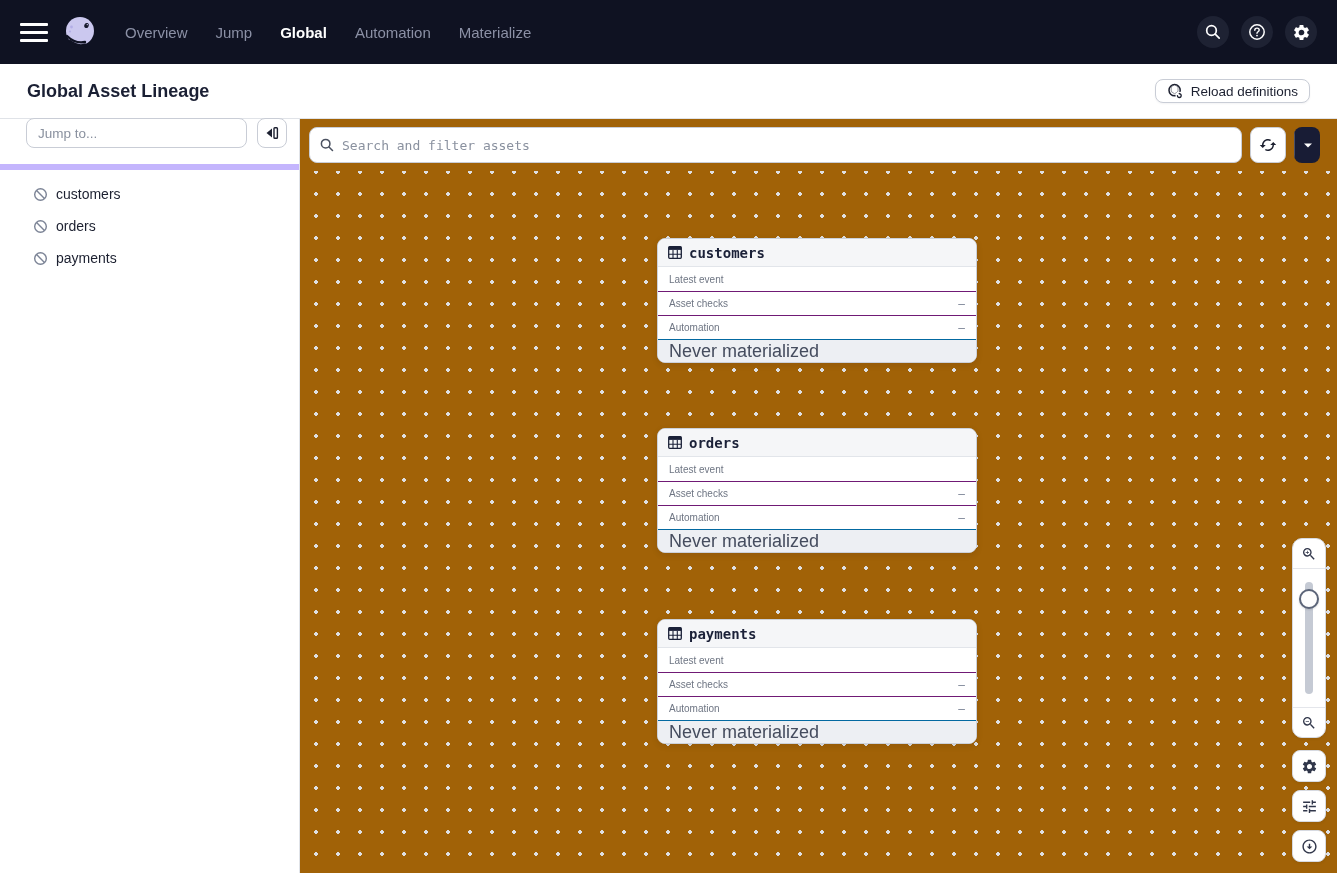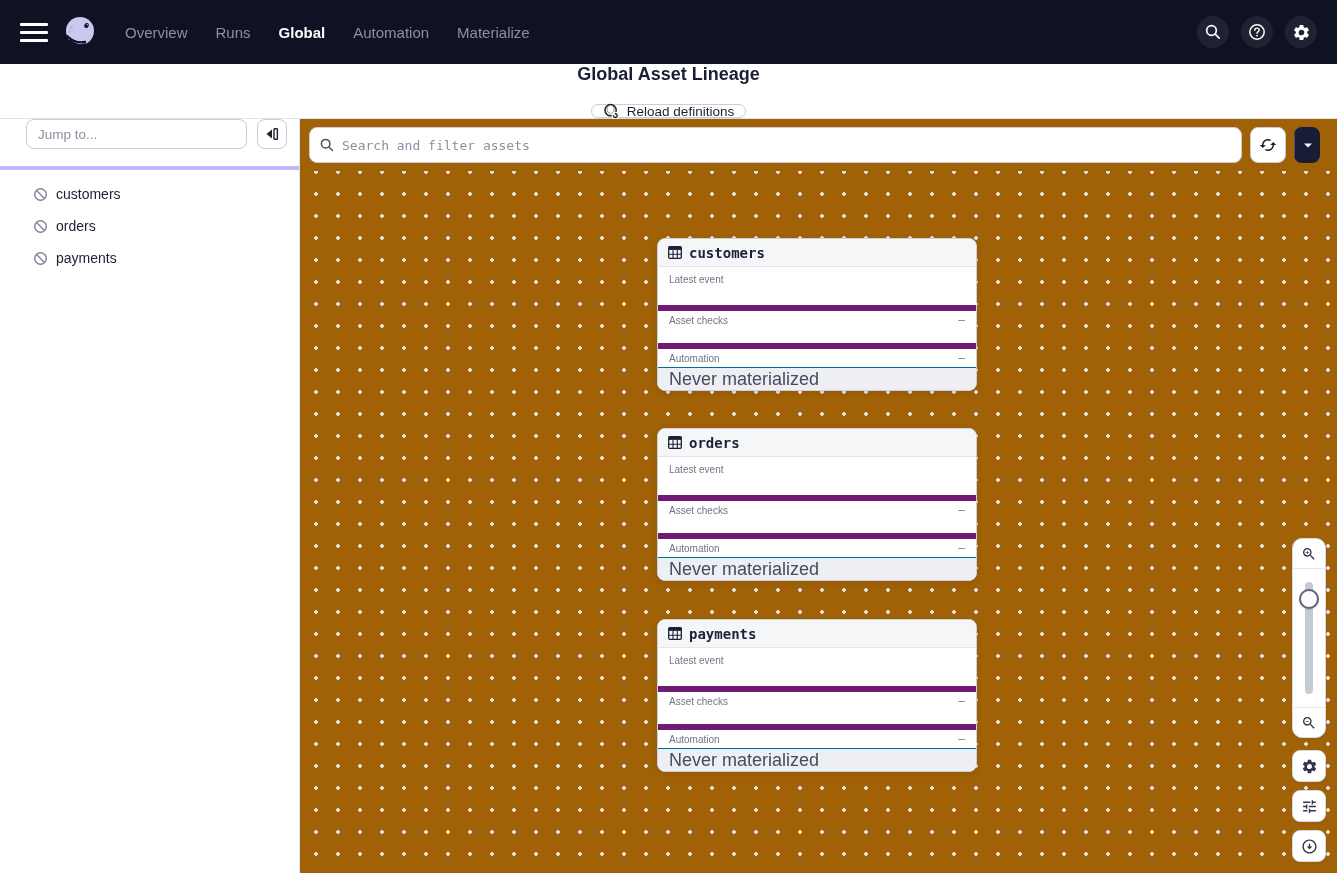--- a/index.html
+++ b/index.html
@@ -12,30 +12,30 @@
   .hamburger span { display:block; height:3px; background:#fff; border-radius:1px; }
   .logo-wrap { margin-left:12px; width:40px; height:40px; display:flex; align-items:center; justify-content:center; }
   .nav-links { display:flex; align-items:center; gap:28px; margin-left:25px; }
   .nav-link { color:#8b90a5; font-size:15px; font-weight:500; cursor:pointer; text-decoration:none; }
   .nav-link.active { color:#ffffff; font-weight:700; }
   .nav-right { margin-left:auto; display:flex; align-items:center; gap:12px; }
   .nav-icon-btn { width:32px; height:32px; border-radius:50%; background:#1e2233; display:flex; align-items:center; justify-content:center; cursor:pointer; }
 
   
   .page-header { height:55px; display:flex; align-items:center; justify-content:space-between;
-    padding:0 27px; border-bottom:1px solid #e0e3e8; background:#fff;flex-direction:column; }
+    padding:0 27px; border-bottom:1px solid #e0e3e8; background:#fff; }
   .page-title { font-size:18px; font-weight:700; color:#1a1f33; }
-  .reload-btn { display:flex; align-items:center; gap:7px; height:14px; padding:0 11px;
+  .reload-btn { display:flex; align-items:center; gap:7px; height:24px; padding:0 11px;
     background:#fff; border:1px solid #c9cdd6; border-radius:8px; font-size:13.5px; color:#1c2030; cursor:pointer;
     box-shadow:0 1px 2px rgba(16,24,40,.05); }
 
   
   .content { display:flex; height:754px; }
   .sidebar { width:300px; border-right:1px solid #e0e3e8; background:#fff; flex:none; }
-  .sidebar-top { height:51px; display:flex; align-items:flex-start; padding:0 12px 16px 26px; gap:10px; border-bottom:4px solid #c4b5fd; }
+  .sidebar-top { height:51px; display:flex; align-items:flex-end; padding:0 12px 16px 26px; gap:10px; border-bottom:6px solid #c4b5fd; }
   .jump-input { flex:1; height:30px; border:1px solid #c9cdd6; border-radius:8px; padding:0 11px;
     font-size:13.5px; color:#1c2030; outline:none; }
   .jump-input::placeholder { color:#8a919f; }
   .collapse-btn { width:30px; height:30px; border:1px solid #c9cdd6; border-radius:8px; background:#fff;
     display:flex; align-items:center; justify-content:center; cursor:pointer; }
   .asset-list { padding-top:8px; }
   .asset-item { height:32px; display:flex; align-items:center; gap:8px; padding:0 12px 0 33px;
     font-size:14px; color:#1c2030; cursor:pointer; }
 
   
@@ -55,21 +55,21 @@
   .materialize-main { display:flex; align-items:center; gap:8px; padding:0 14px; color:#fff; font-size:14px; font-weight:600; cursor:pointer; }
   .materialize-caret { width:26px; display:flex; align-items:center; justify-content:center;
     border-left:1px solid #4a4f66; cursor:pointer; }
 
   
   .asset-node { position:absolute; width:320px; background:#fff; border:1px solid #ccd1da; border-radius:8px;
     box-shadow:0 2px 6px rgba(16,24,40,.10); overflow:hidden; cursor:pointer; }
   .node-header { height:28px; background:#f5f6f8; border-bottom:1px solid #e2e5ea; display:flex; align-items:center;
     gap:7px; padding:0 10px; font-family:"DejaVu Sans Mono", monospace; font-weight:700; font-size:14px; color:#1b2138; }
   .node-row { height:24px; display:flex; align-items:center; justify-content:space-between; padding:0 11px; background:#fff; }
-  .node-row + .node-row { border-top:6px solid #701a75;margin-top:14px; }
+  .node-row + .node-row { border-top:1px solid #701a75; }
   .node-row .lbl { font-size:10px; color:#6e7583; }
   .node-row .val { font-size:12px; color:#7c8496; }
   .node-footer { height:23px; background:#edeff3; border-top:1px solid #0369a1; display:flex; align-items:center;
     padding:0 11px; font-size:18px; color:#454c5e; }
 
   
   .zoom-pill { position:absolute; right:11px; top:419px; width:34px; height:200px; background:#fff;
     border:1px solid #d7dae1; border-radius:10px; display:flex; flex-direction:column; box-shadow:0 1px 3px rgba(16,24,40,.08); z-index:5; }
   .zoom-pill .zbtn { height:30px; display:flex; align-items:center; justify-content:center; cursor:pointer; flex:none; }
   .zoom-pill .zbtn.top { border-bottom:1px solid #e4e6eb; }
@@ -99,21 +99,21 @@
       <circle cx="25.3" cy="10.6" r="0.7" fill="#cbc8ef"></circle>
       <path d="M5 22 q8 8 18 6" stroke="#0f1222" stroke-width="2.4" fill="none" stroke-linecap="round"></path>
       <path d="M8 27 q8 6 15 3.5" stroke="#0f1222" stroke-width="2.2" fill="none" stroke-linecap="round"></path>
       <path d="M13 31 q6 3 10 0.5" stroke="#0f1222" stroke-width="2" fill="none" stroke-linecap="round"></path>
       <circle cx="9.5" cy="13" r="1.4" fill="#b3aee6"></circle>
       <circle cx="8" cy="17.5" r="1.1" fill="#b3aee6"></circle>
     </svg>
   </div>
   <div class="nav-links">
     <a class="nav-link">Overview</a>
-    <a class="nav-link">Runs</a>
+    <a class="nav-link">Jump</a>
     <a class="nav-link active">Global</a>
     <a class="nav-link">Automation</a>
     <a class="nav-link">Materialize</a>
   </div>
   <div class="nav-right">
     <div class="nav-icon-btn">
       <svg width="18" height="18" viewBox="0 0 18 18">
         <circle cx="7.5" cy="7.5" r="4.8" fill="none" stroke="#fff" stroke-width="1.7"></circle>
         <line x1="11.2" y1="11.2" x2="15.2" y2="15.2" stroke="#fff" stroke-width="1.7" stroke-linecap="round"></line>
       </svg>

